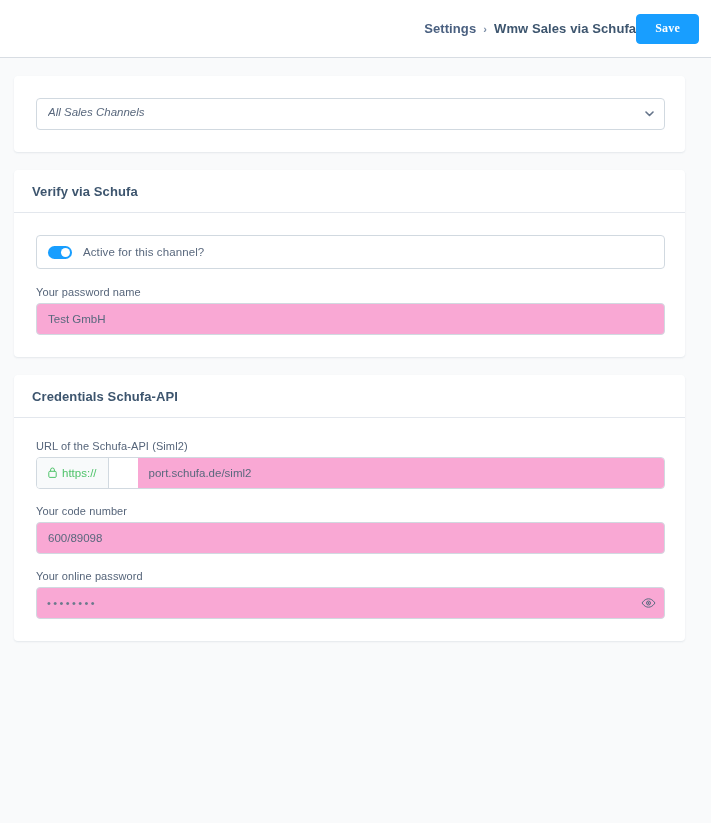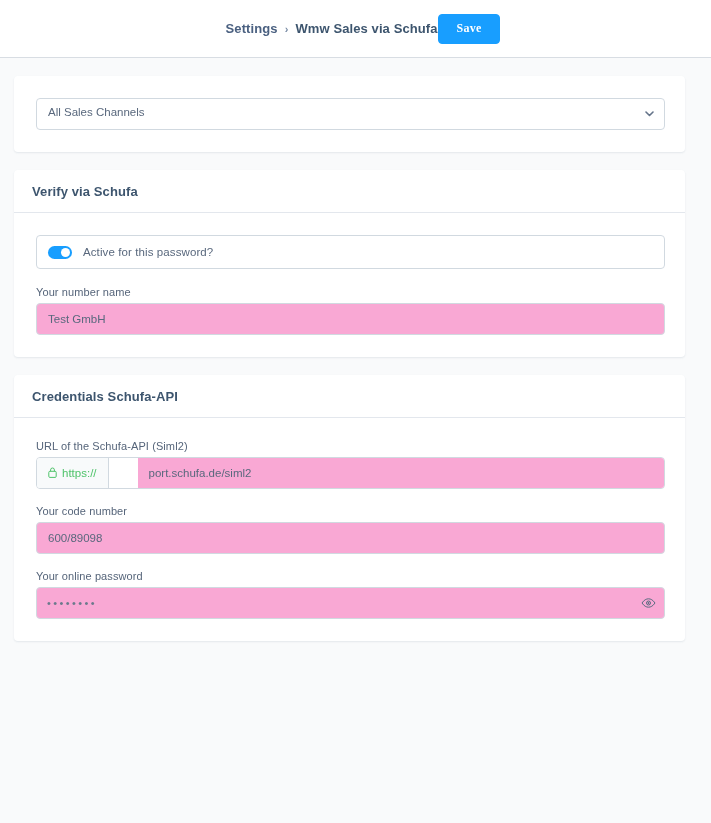--- a/index.html
+++ b/index.html
@@ -17,22 +17,22 @@
     overflow: hidden;
   }
 
   
   .header {
     height: 58px;
     background: #ffffff;
     border-bottom: 1px solid #d8dde3;
     display: flex;
     align-items: center;
-    justify-content: center;
-    padding: 0 4px 0 19px;
+    justify-content: flex-end;
+    padding: 0 12px 0 19px;
   }
   .breadcrumb {
     display: flex;
     align-items: center;
     font-size: 13px;
     font-weight: bold;
     color: #4a6080;
     letter-spacing: .1px;
   }
   .breadcrumb .crumb-link { color: #4a6080; }
@@ -120,20 +120,21 @@
     border-radius: 4px;
     background: #ffffff;
     font-family: "Liberation Sans", sans-serif;
     font-size: 11.5px;
     color: #59687d;
     padding: 0 28px 4px 11px;
     appearance: none;
     -webkit-appearance: none;
     outline: none;
     cursor: pointer;
+    font-style: italic;
   }
   .select-chevron {
     position: absolute;
     right: 11px;
     top: 50%;
     transform: translateY(-50%);
     pointer-events: none;
     line-height: 0;
   }
 
@@ -261,24 +262,24 @@
 
   <div class="card">
     <div class="card-header">
       <div class="card-title">Verify via Schufa</div>
     </div>
     <div class="card-body">
       <div class="switch-box">
         <span class="switch">
           <span class="knob"></span>
         </span>
-        <span class="switch-label">Active for this password?</span>
-      </div>
-      <div class="field">
-        <label class="field-label">Your number name</label>
+        <span class="switch-label">Active for this channel?</span>
+      </div>
+      <div class="field">
+        <label class="field-label">Your password name</label>
         <input class="input" type="text" value="Test GmbH" style="">
       </div>
     </div>
   </div>
 
   <div class="card">
     <div class="card-header">
       <div class="card-title">Credentials Schufa-API</div>
     </div>
     <div class="card-body">

